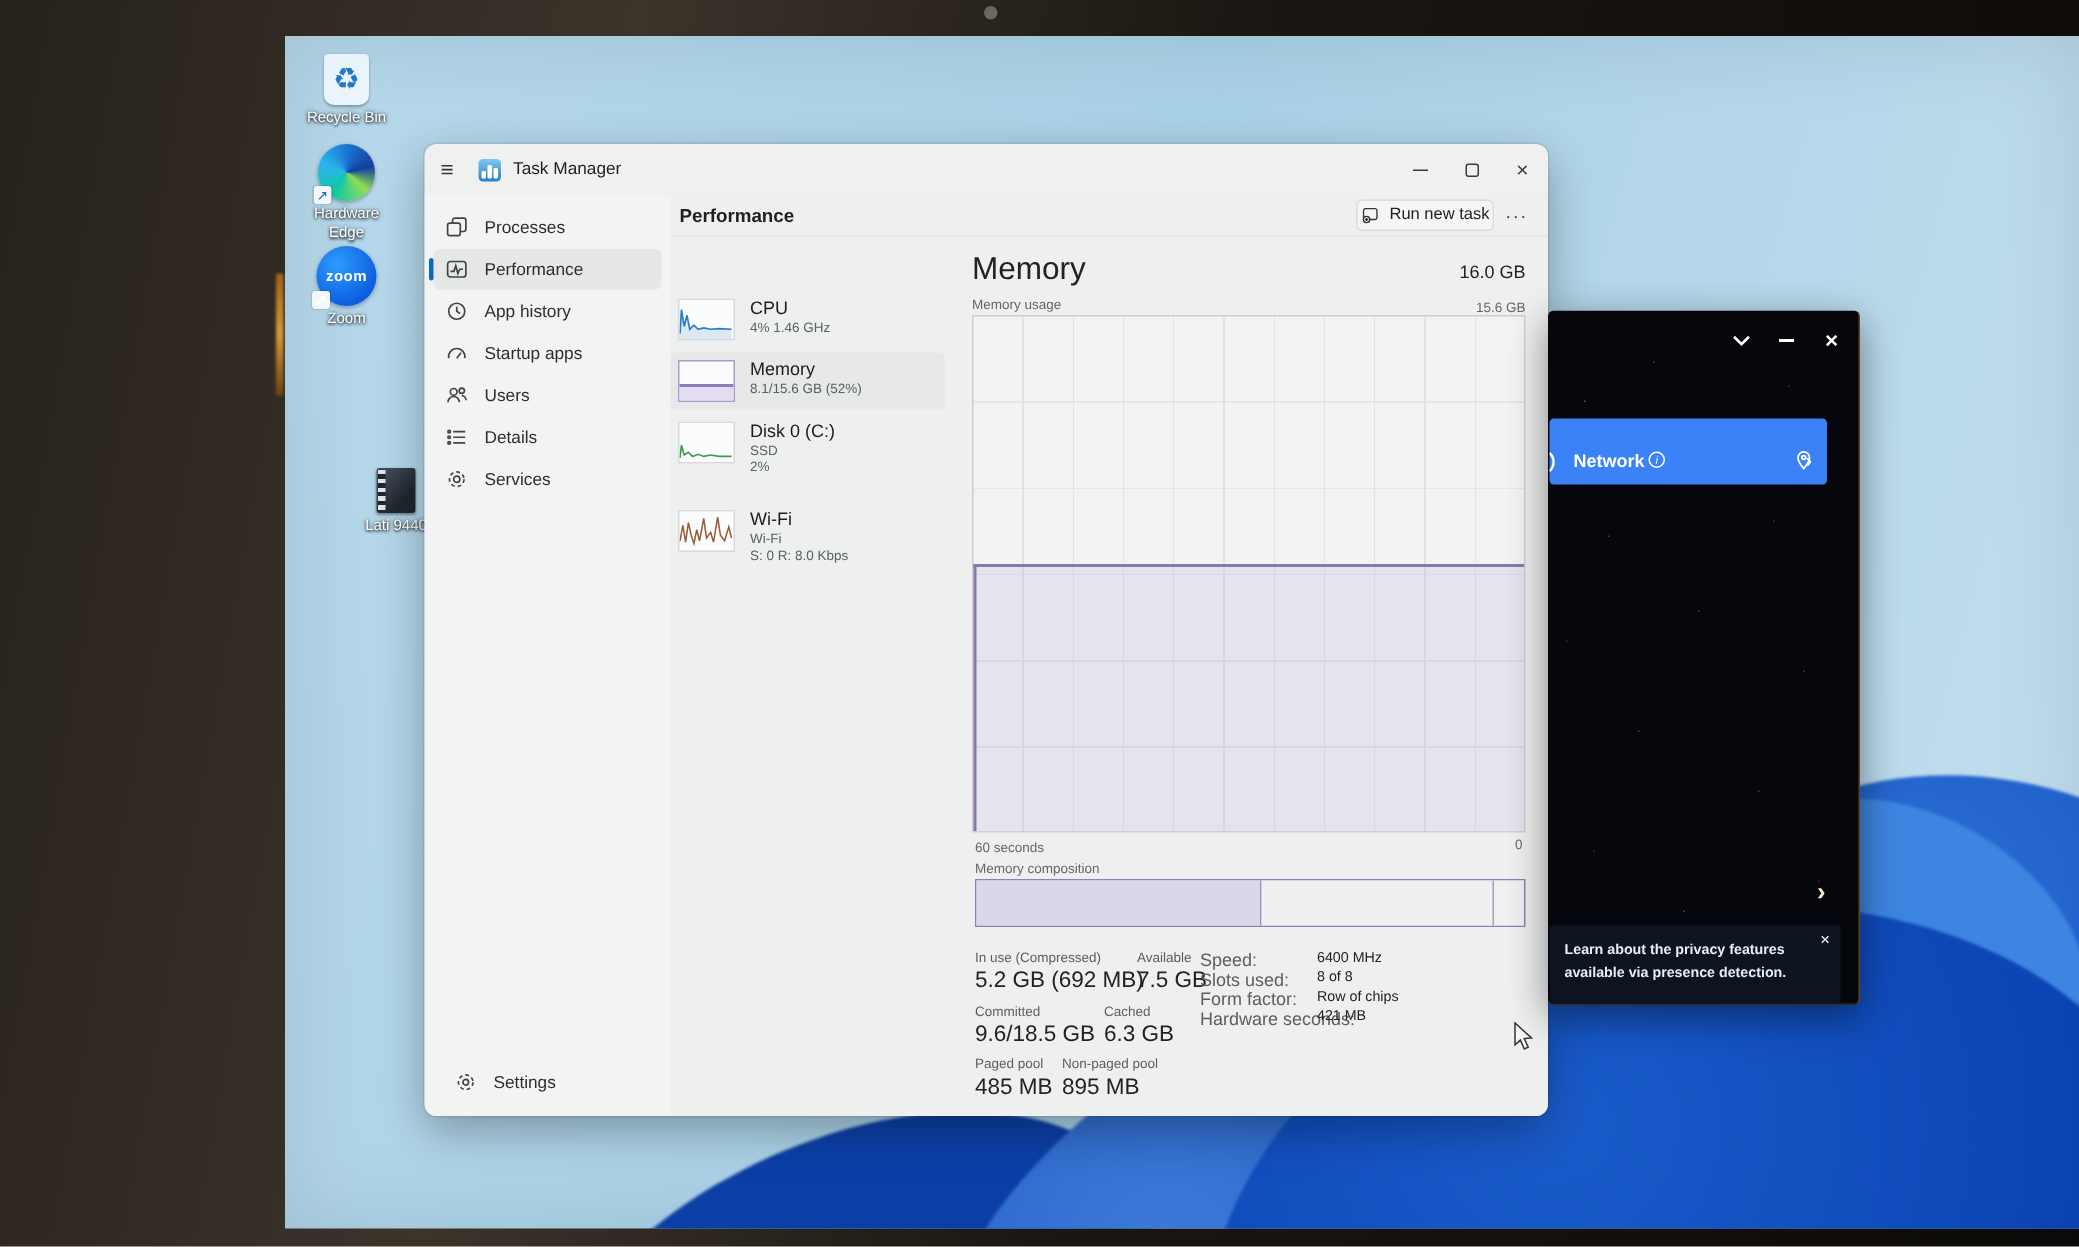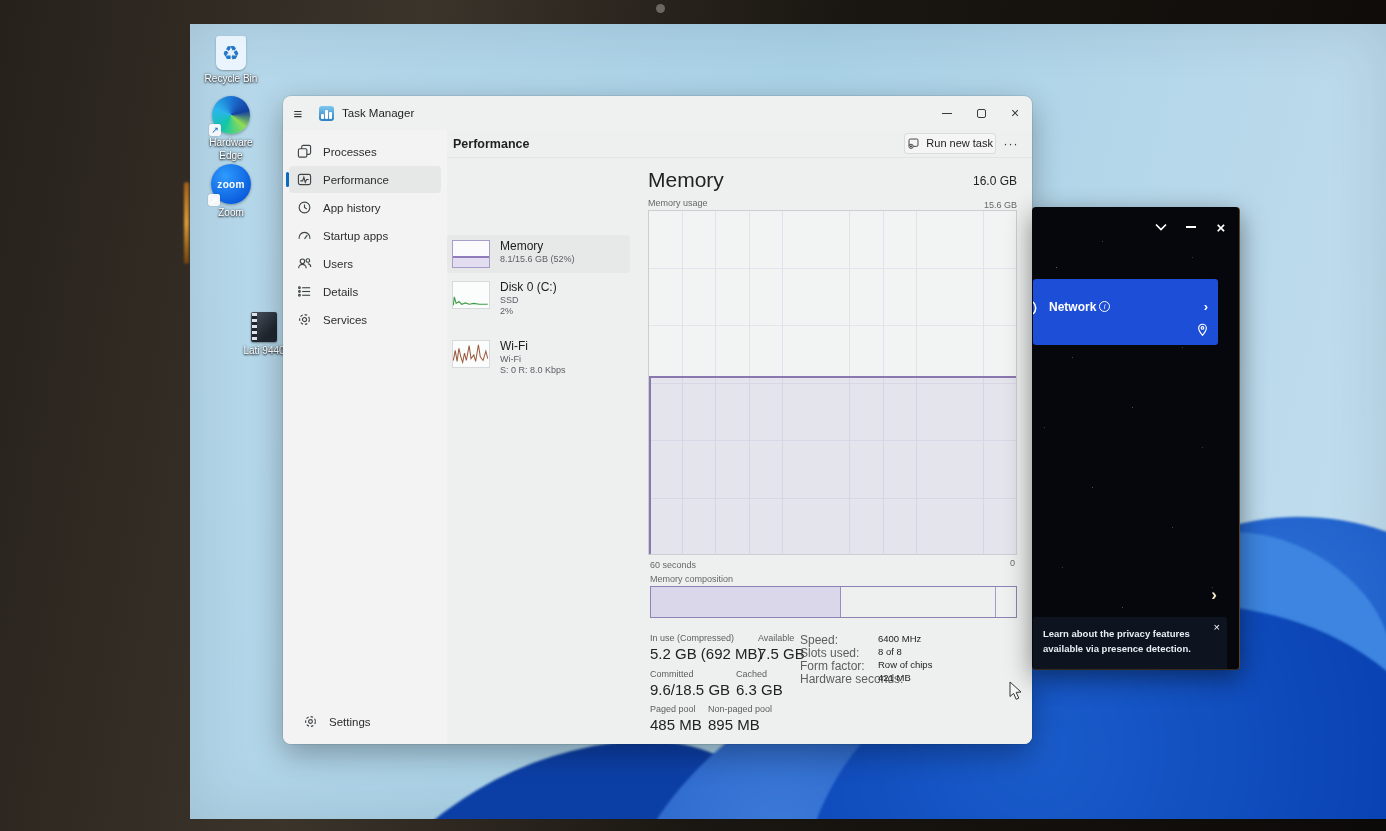--- a/index.html
+++ b/index.html
@@ -136,21 +136,21 @@
              170px 240px 0 rgba(255,255,255,.2), 60px 280px 0 rgba(255,255,255,.3),
              140px 320px 0 rgba(255,255,255,.25), 30px 360px 0 rgba(255,255,255,.2),
              90px 400px 0 rgba(255,255,255,.3), 180px 380px 0 rgba(255,255,255,.2),
              150px 140px 0 rgba(255,255,255,.22), 12px 220px 0 rgba(255,255,255,.2); }
   .pa-caption { position:absolute; top:10px; right:8px; display:flex; gap:10px; align-items:center; }
   .pa-btn { width:20px; height:20px; display:flex; align-items:center; justify-content:center; color:#fff; }
   .pa-btn svg { width:12px; height:8px; stroke:#fff; stroke-width:1.7; fill:none; }
   .pa-min i { width:10px; height:2px; background:#fff; display:block; }
   .pa-close { font-size:15px; font-weight:700; }
 
-  .net-btn { position:absolute; left:1px; top:72px; width:185px; height:66px; background:#1d4ed8;
+  .net-btn { position:absolute; left:1px; top:72px; width:185px; height:44px; background:#3b82f6;
              border-radius:3px; overflow:hidden; }
   .net-wave { position:absolute; left:-7px; top:19px; width:18px; height:20px; }
   .net-wave svg { stroke:#fff; stroke-width:1.6; fill:none; }
   .net-label { position:absolute; left:16px; top:21px; font-size:12px; font-weight:700; color:#fff; }
   .net-info { position:absolute; left:66px; top:22px; width:11px; height:11px; border:1px solid #fff;
               border-radius:50%; color:#fff; font-size:7.5px; display:flex; align-items:center;
               justify-content:center; font-style:italic; }
   .net-chev { position:absolute; right:10px; top:20px; color:#fff; font-size:13px; font-weight:700; }
   .net-pin { position:absolute; right:10px; bottom:4px; }
   .net-pin svg { width:11px; height:14px; stroke:#fff; stroke-width:1.3; fill:none; }
@@ -298,20 +298,32 @@
               <circle cx="5" cy="11.5" r="2.6" fill="#f4f5f4" stroke="#333"></circle>
               <line x1="5" y1="10.2" x2="5" y2="12.8"></line>
               <line x1="3.7" y1="11.5" x2="6.3" y2="11.5"></line>
             </svg>
           <span>Run new task</span>
         </button>
         <div class="more-dots">···</div>
       </div>
 
       <div class="metric-list">
+        <div class="metric" style="top:36px;">
+          <div class="thumb">
+            <svg viewBox="0 0 38 28">
+                <polygon points="0,24 1,7 3,19 5,11 7,21 10,18 13,21 17,20 22,21 28,20.5 37,21 37,28 0,28" fill="rgba(44,124,196,.15)" stroke="none"></polygon>
+                <polyline points="0,24 1,7 3,19 5,11 7,21 10,18 13,21 17,20 22,21 28,20.5 37,21" fill="none" stroke="#2c7cc4" stroke-width="1.2"></polyline>
+              </svg>
+          </div>
+          <div>
+              <div class="m-title">CPU</div>
+               <div class="m-sub">4%  1.46 GHz</div>
+            </div>
+        </div>
         <div class="metric selected" style="top:77px;">
           <div class="thumb mem-thumb">
               <i></i>
             </div>
           <div>
               <div class="m-title">Memory</div>
                <div class="m-sub">8.1/15.6 GB (52%)</div>
             </div>
         </div>
         <div class="metric" style="top:118px;">

